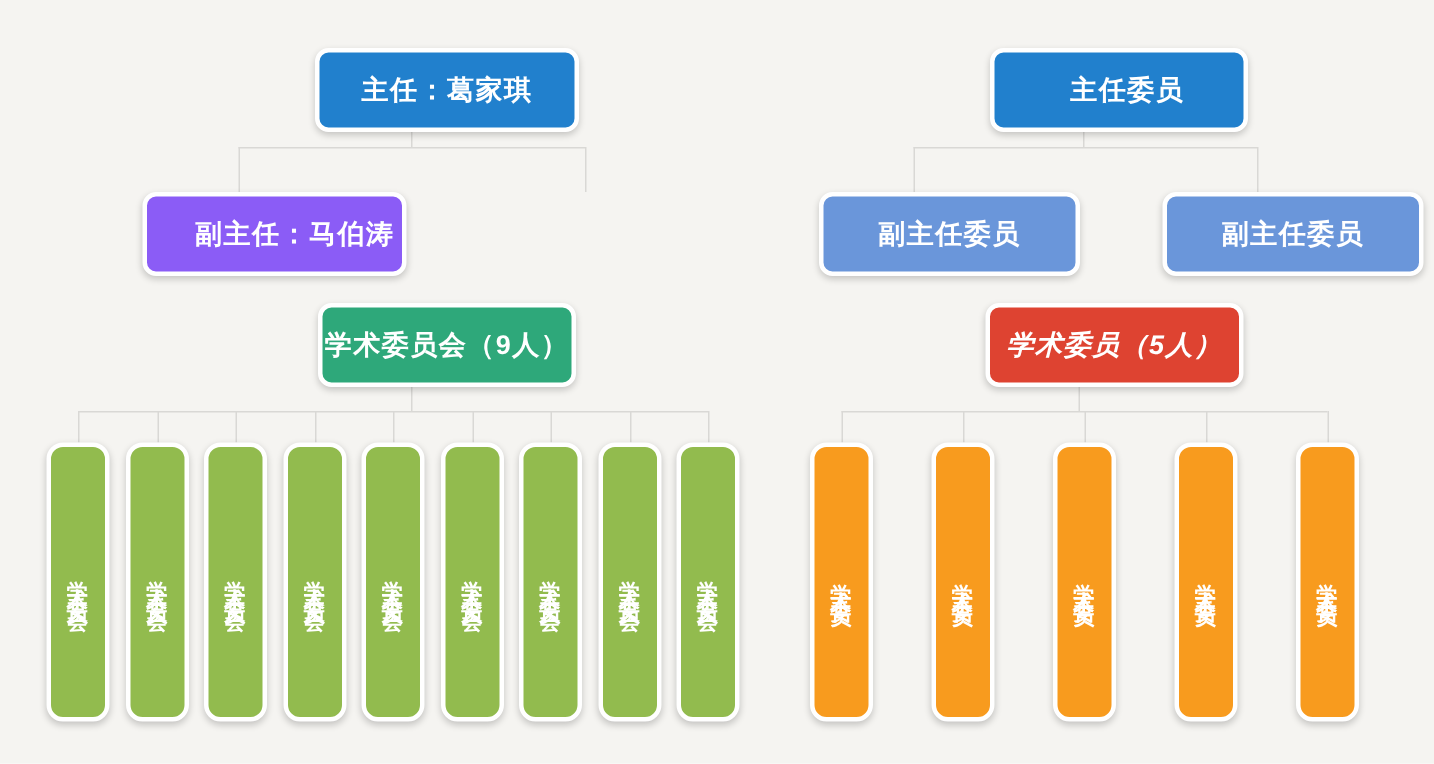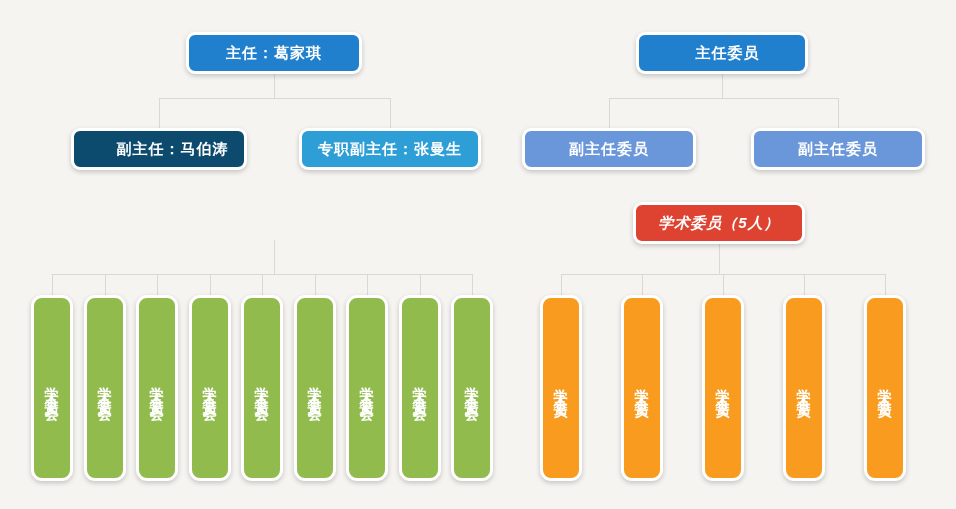--- a/index.html
+++ b/index.html
@@ -14,32 +14,33 @@
 
   
   .cl { position: absolute; background: #d9d8d5; }
   .cl.h { height: 1px; }
   .cl.v { width: 1px; }
 
   
   .h-node {
     position: absolute;
     box-sizing: border-box;
-    height: 42px;
+    height: 56px;
     border: 3px solid #ffffff;
     border-radius: 9px;
     box-shadow: 0 2px 5px rgba(0,0,0,0.20);
     color: #ffffff;
-    font-size: 15px;
+    font-size: 18px;
     font-weight: bold;
     display: flex;
     align-items: center;
     justify-content: center;
     white-space: nowrap;
     letter-spacing: 1px;
+    margin-left: 24px;
   }
 
   
   .v-node {
     position: absolute;
     box-sizing: border-box;
     top: 295px;
     width: 42px;
     height: 186px;
     border: 3px solid #ffffff;
@@ -86,24 +87,24 @@
   <div class="cl v" style="left:719px;top:240px;height:34px"></div>
   <div class="cl h" style="left:561px;top:274px;width:324px"></div>
   <div class="cl v" style="left:561px;top:274px;height:21px"></div>
   <div class="cl v" style="left:642px;top:274px;height:21px"></div>
   <div class="cl v" style="left:723px;top:274px;height:21px"></div>
   <div class="cl v" style="left:804px;top:274px;height:21px"></div>
   <div class="cl v" style="left:885px;top:274px;height:21px"></div>
 
   <div class="h-node" style="left: 186px; top: 32px; width: 176px; background: rgb(33, 128, 205);">主任：葛家琪</div>
 
-  <div class="h-node" style="left: 71px; top: 128px; width: 176px; background: #0c4a6e; padding-left: 27px;">副主任：马伯涛</div>
+  <div class="h-node" style="left: 71px; top: 128px; width: 176px; background: #8b5cf6; padding-left: 27px;">副主任：马伯涛</div>
 
-  <div class="h-node" style="left: 299px; top: 128px; width: 182px; background: rgb(46, 159, 214);">专职副主任：张曼生</div>
 
+  <div class="h-node" style="left: 188px; top: 202px; width: 172px; background: rgb(46, 168, 122);">学术委员会（9人）</div>
 
   <div class="v-node" style="left: 31px; background: rgb(146, 187, 78);">学术委员会</div>
   <div class="v-node" style="left: 84px; background: rgb(146, 187, 78);">学术委员会</div>
   <div class="v-node" style="left: 136px; background: rgb(146, 187, 78);">学术委员会</div>
   <div class="v-node" style="left: 189px; background: rgb(146, 187, 78);">学术委员会</div>
   <div class="v-node" style="left: 241px; background: rgb(146, 187, 78);">学术委员会</div>
   <div class="v-node" style="left: 294px; background: rgb(146, 187, 78);">学术委员会</div>
   <div class="v-node" style="left: 346px; background: rgb(146, 187, 78);">学术委员会</div>
   <div class="v-node" style="left: 399px; background: rgb(146, 187, 78);">学术委员会</div>
   <div class="v-node" style="left: 451px; background: rgb(146, 187, 78);">学术委员会</div>

